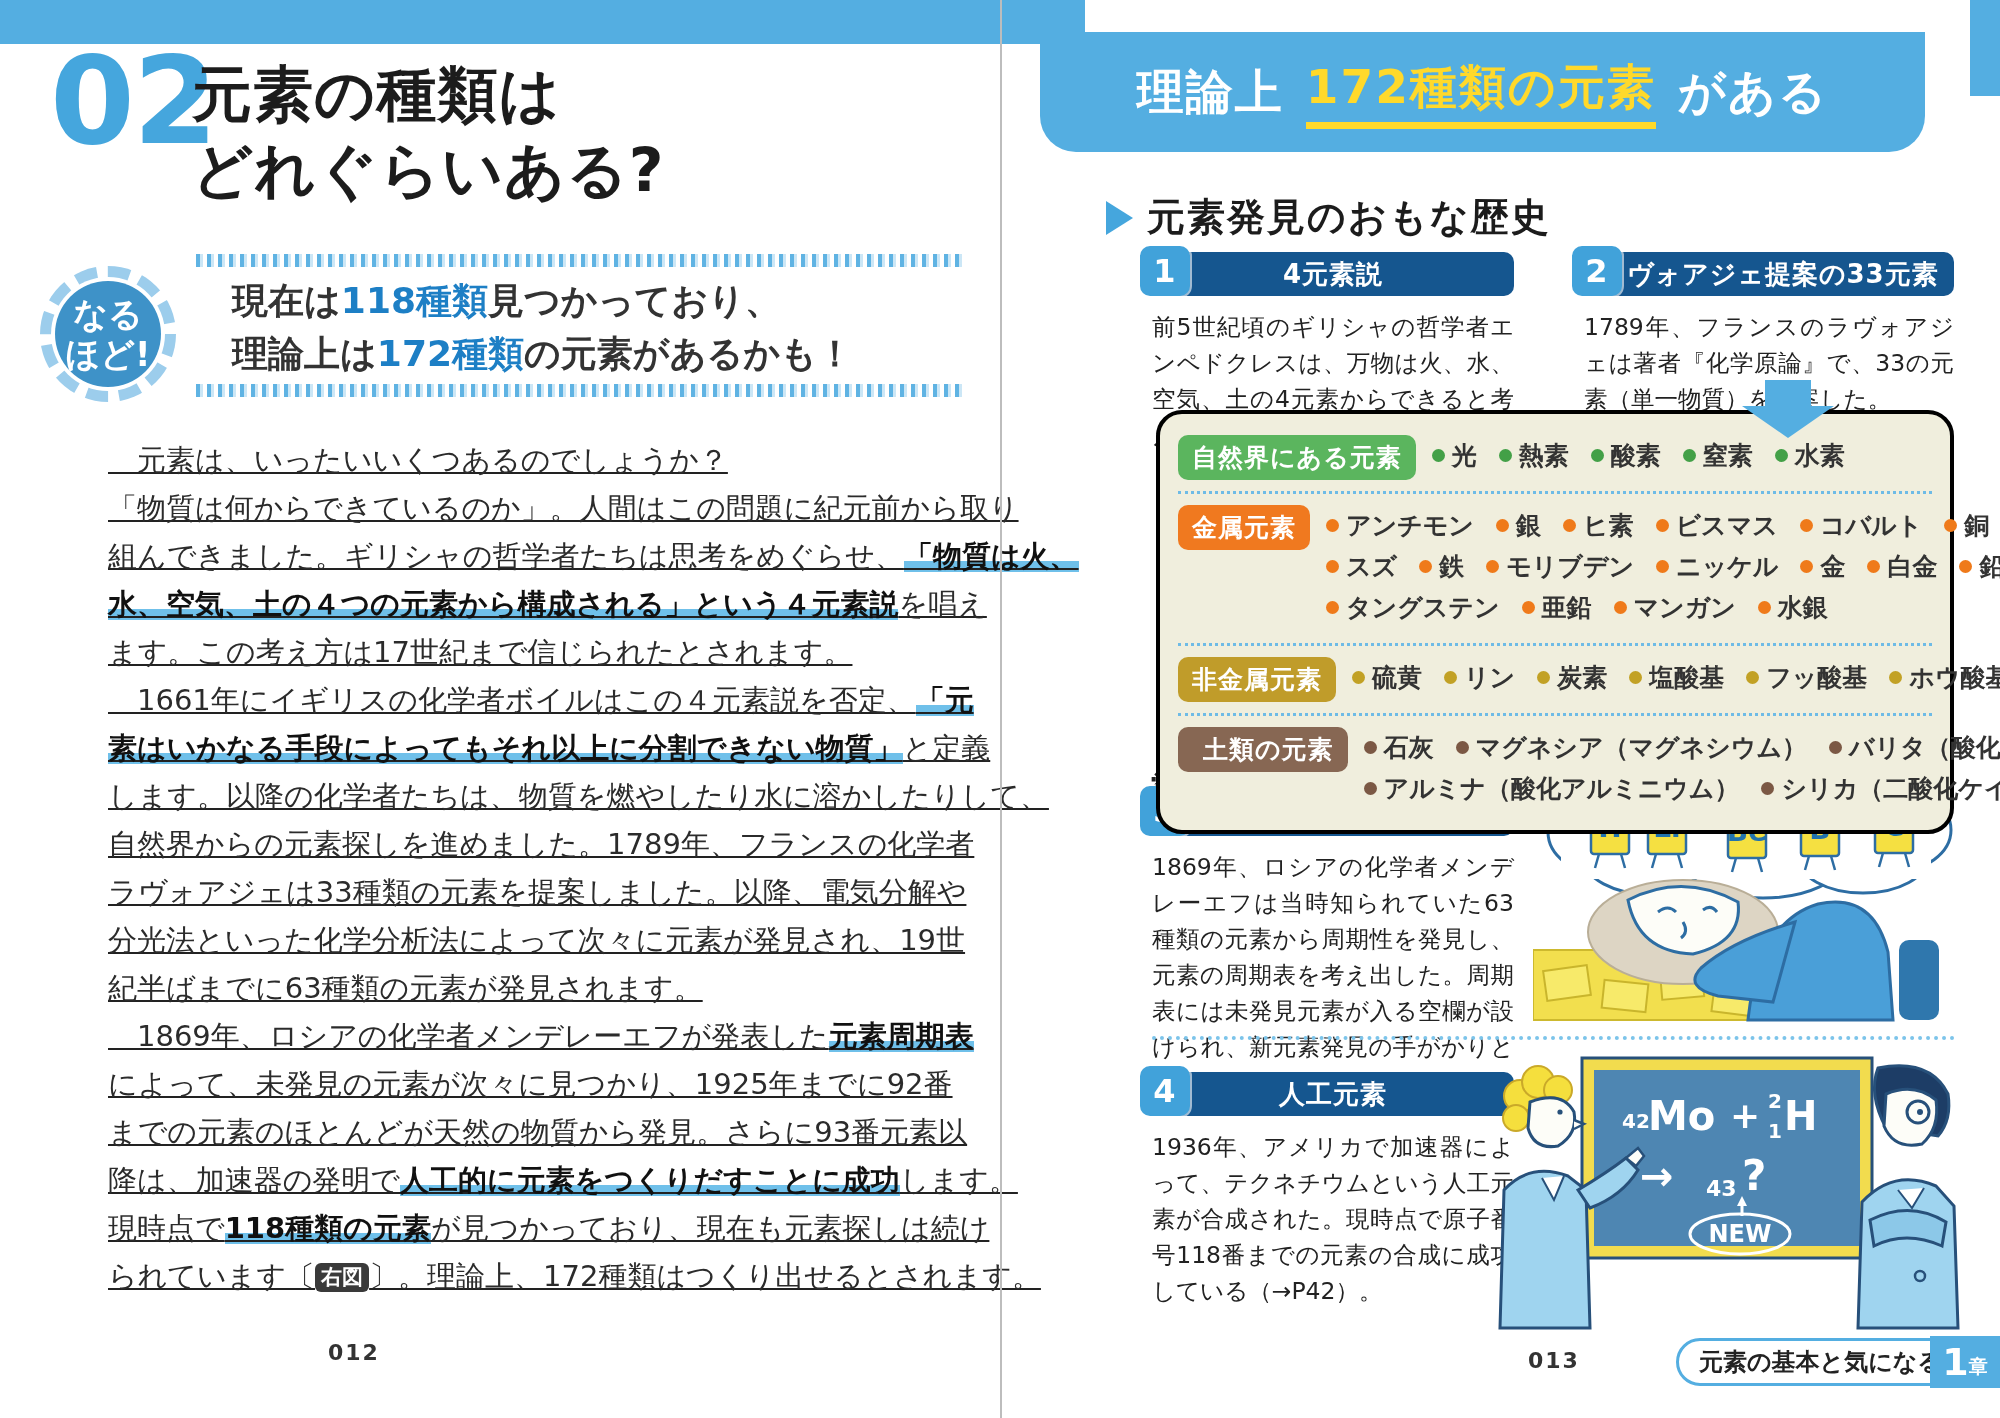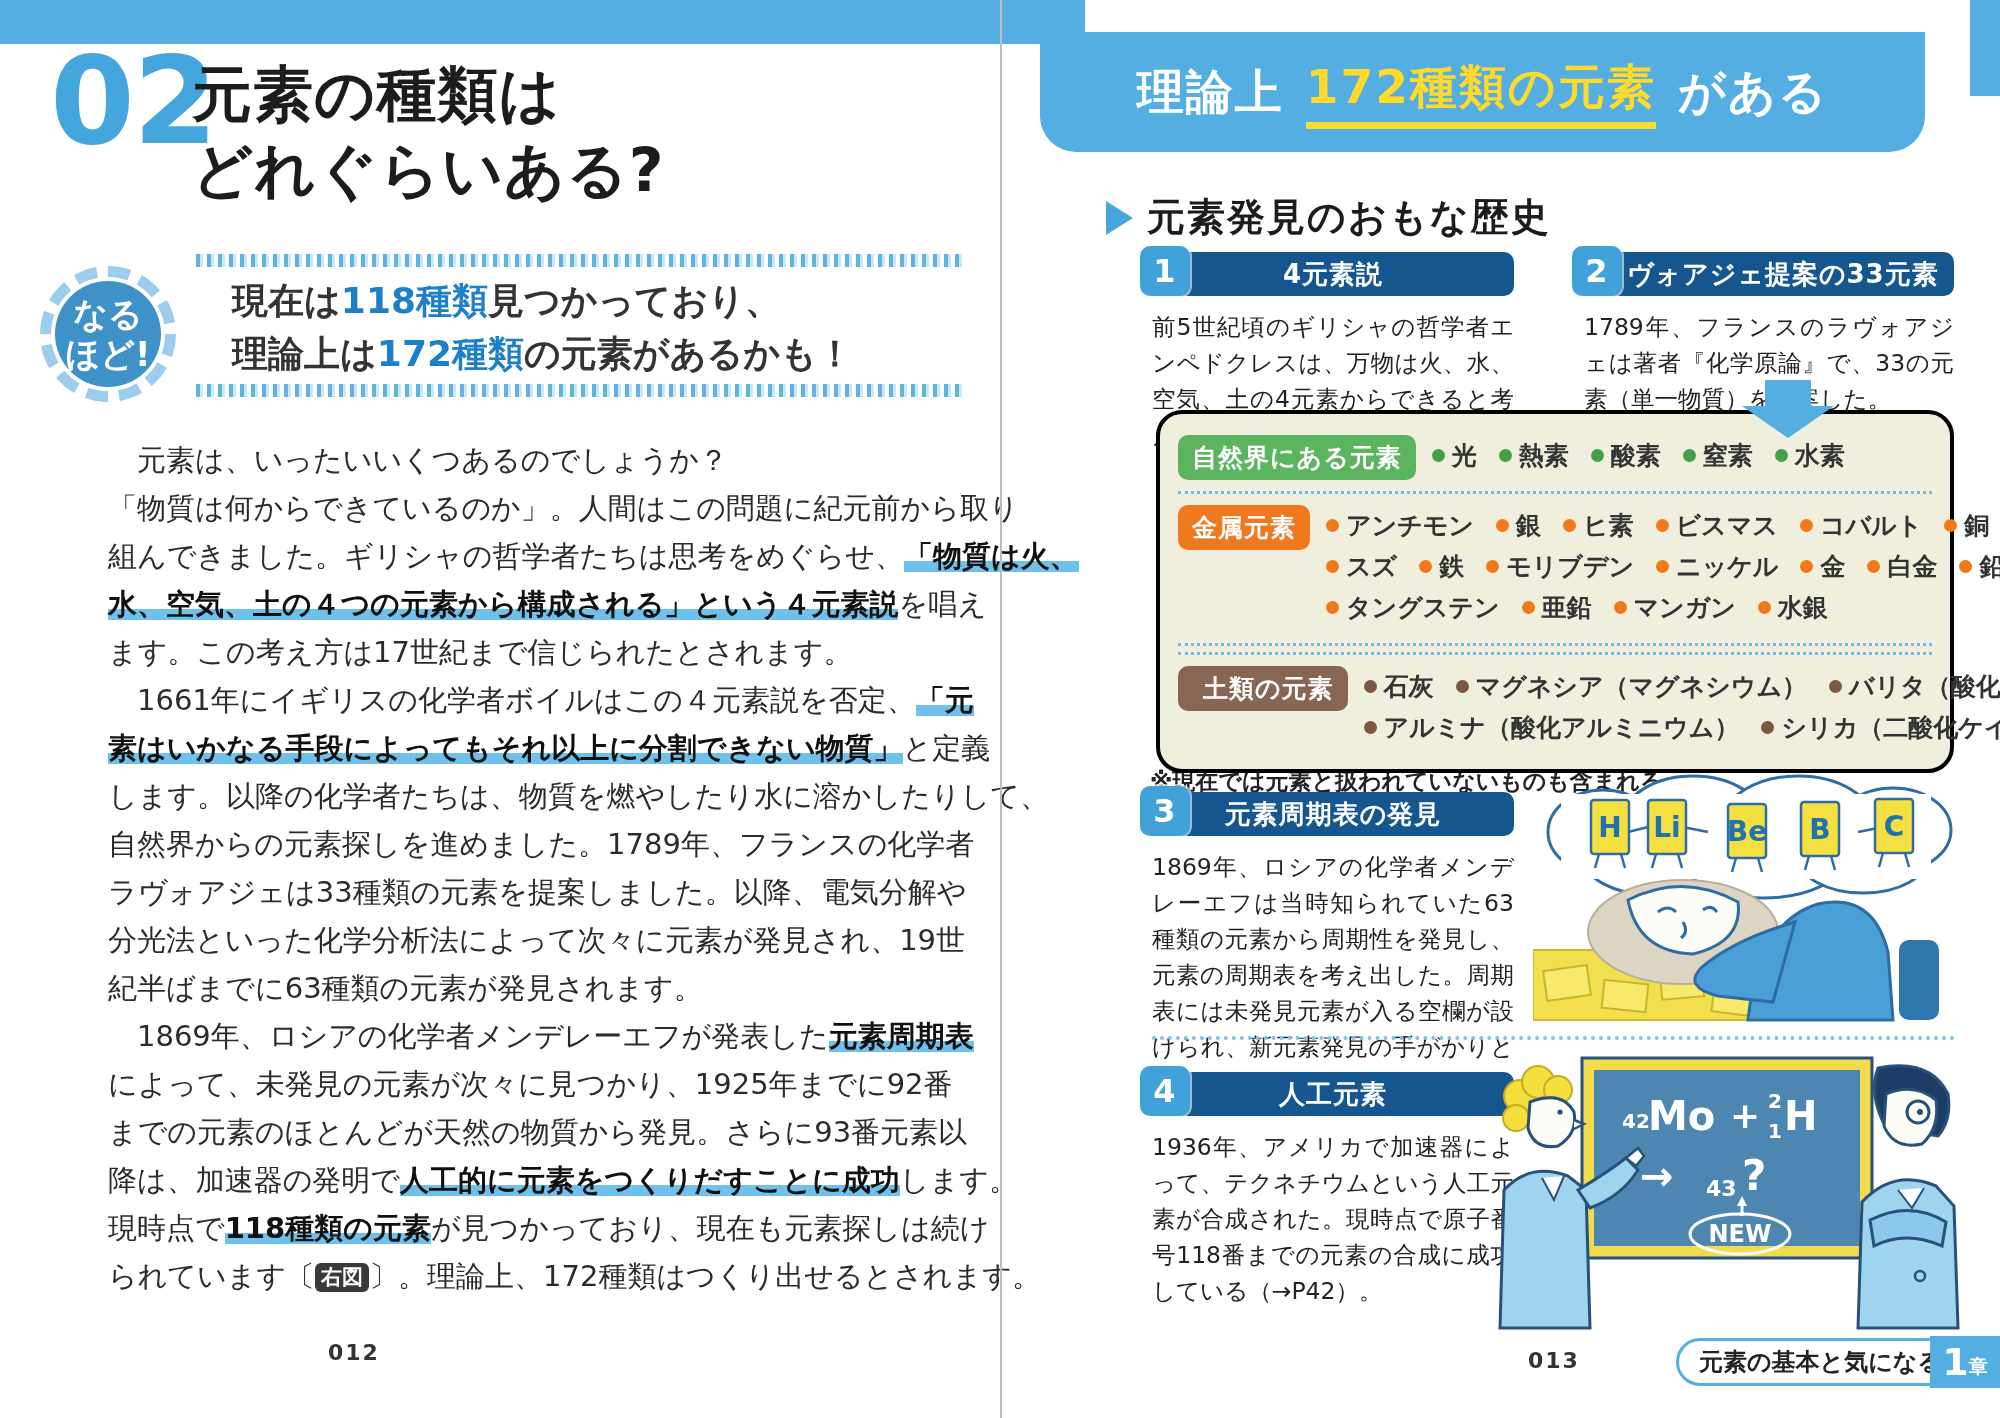--- a/index.html
+++ b/index.html
@@ -17,21 +17,21 @@
   .stripe{position:absolute;left:196px;width:770px;height:13px;
     background:repeating-linear-gradient(90deg,#5fb3e3 0 4px,rgba(95,179,227,.32) 4px 7px,transparent 7px 11px);}
   .stripe.top{top:254px;} .stripe.bottom{top:384px;}
   .naruhodo{position:absolute;left:40px;top:266px;width:136px;height:136px;border-radius:50%;
     border:11px dashed #9ccdec;box-sizing:border-box;}
   .naruhodo .inner{position:absolute;inset:4px;border-radius:50%;background:#3e92c8;color:#fff;
     display:flex;flex-direction:column;align-items:center;justify-content:center;
     font-size:34px;line-height:40px;font-weight:800;}
   .lead{position:absolute;left:232px;top:274px;font-size:36px;line-height:53px;font-weight:600;color:#333;white-space:nowrap;}
   .lead .num{color:#1d7fc5;font-weight:900;}
-  .body-text{position:absolute;left:108px;top:436px;width:830px;}
+  .body-text{position:absolute;left:108px;top:436px;width:830px;text-decoration:underline;}
   .body-line{height:48px;line-height:48px;font-size:29px;color:#2b2b2b;white-space:nowrap;}
   .hl{font-weight:900;color:#111;
     background-image:linear-gradient(#6fc0ea,#6fc0ea);background-repeat:no-repeat;
     background-size:100% 11px;background-position:0 95%;}
   .chip{display:inline-block;background:#3a3a3a;color:#fff;font-size:21px;font-weight:700;
     border-radius:6px;padding:4px 6px;line-height:1;vertical-align:2px;}
   .pagenum{position:absolute;font-size:22px;font-weight:600;color:#333;letter-spacing:2px;}
   .pagenum.left{left:328px;top:1340px;}
   .pagenum.right{left:1528px;top:1348px;}
   
@@ -203,20 +203,33 @@
           </div>
           <div class="el-line">
             <span class="el-item"><span class="dot" style="background: rgb(239, 122, 26);"></span>タングステン</span>
             <span class="el-item"><span class="dot" style="background: rgb(239, 122, 26);"></span>亜鉛</span>
             <span class="el-item"><span class="dot" style="background: rgb(239, 122, 26);"></span>マンガン</span>
             <span class="el-item"><span class="dot" style="background: rgb(239, 122, 26);"></span>水銀</span>
           </div>
         </div>
       </div>
       <div class="el-divider"></div>
+      <div class="el-row">
+        <div class="el-badge" style="background: rgb(192, 156, 42);">非金属元素</div>
+        <div class="el-lines">
+          <div class="el-line">
+            <span class="el-item"><span class="dot" style="background: rgb(194, 161, 37);"></span>硫黄</span>
+            <span class="el-item"><span class="dot" style="background: rgb(194, 161, 37);"></span>リン</span>
+            <span class="el-item"><span class="dot" style="background: rgb(194, 161, 37);"></span>炭素</span>
+            <span class="el-item"><span class="dot" style="background: rgb(194, 161, 37);"></span>塩酸基</span>
+            <span class="el-item"><span class="dot" style="background: rgb(194, 161, 37);"></span>フッ酸基</span>
+            <span class="el-item"><span class="dot" style="background: rgb(194, 161, 37);"></span>ホウ酸基</span>
+          </div>
+        </div>
+      </div>
       <div class="el-divider"></div>
       <div class="el-row">
         <div class="el-badge" style="background: rgb(135, 103, 83); padding-left: 25px;">土類の元素</div>
         <div class="el-lines">
           <div class="el-line">
             <span class="el-item"><span class="dot" style="background: rgb(123, 88, 68);"></span>石灰</span>
             <span class="el-item"><span class="dot" style="background: rgb(123, 88, 68);"></span>マグネシア（マグネシウム）</span>
             <span class="el-item"><span class="dot" style="background: rgb(123, 88, 68);"></span>バリタ（酸化バリウム）</span>
           </div>
           <div class="el-line">

